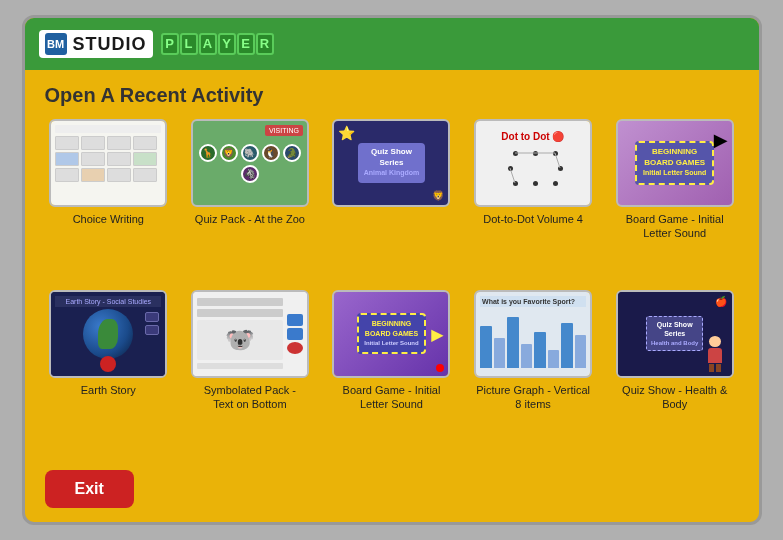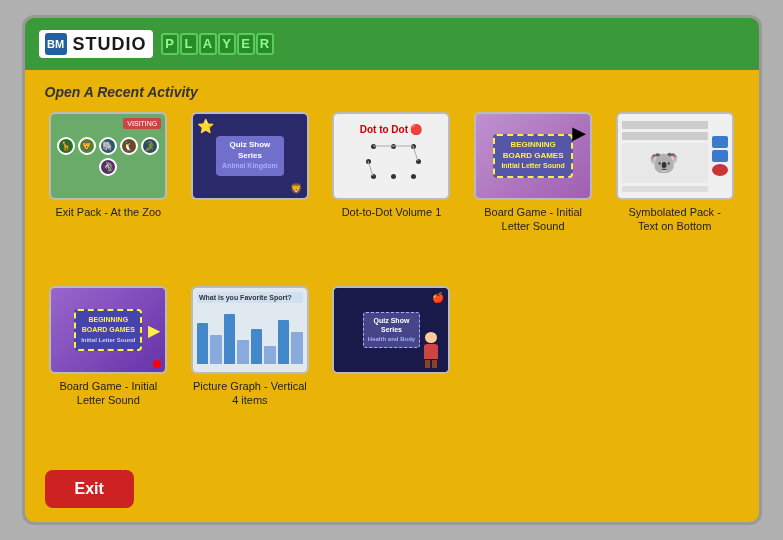--- a/index.html
+++ b/index.html
@@ -68,25 +68,24 @@
     }
 
     .main-content {
       padding: 14px 20px;
       flex: 1;
       display: flex;
       flex-direction: column;
     }
 
     .section-title {
-      font-size: 14px;
+      font-size: 20px;
       font-weight: bold;
       color: #333;
       margin-bottom: 12px;
-      font-style: italic;
     }
 
     .grid {
       display: grid;
       grid-template-columns: repeat(5, 1fr);
       gap: 12px 14px;
       flex: 1;
     }
 
     .activity-item {
@@ -459,36 +458,62 @@
       <span class="pl-letter">E</span>
       <span class="pl-letter">R</span>
     </div>
   </div>
 
   <div class="main-content">
     <div class="section-title">Open A Recent Activity</div>
 
     <div class="grid">
 
+      <div class="activity-item">
+        <div class="thumbnail thumb-choice-writing">
+          <div class="choice-writing-inner">
+            <div class="cw-header"></div>
+            <div class="cw-row">
+              <div class="cw-cell"></div>
+              <div class="cw-cell"></div>
+              <div class="cw-cell"></div>
+              <div class="cw-cell"></div>
+            </div>
+            <div class="cw-row">
+              <div class="cw-cell" style="background:#b0c8e8;"></div>
+              <div class="cw-cell"></div>
+              <div class="cw-cell"></div>
+              <div class="cw-cell" style="background:#c8e0c8;"></div>
+            </div>
+            <div class="cw-row">
+              <div class="cw-cell"></div>
+              <div class="cw-cell" style="background:#e8d0b0;"></div>
+              <div class="cw-cell"></div>
+              <div class="cw-cell"></div>
+            </div>
+          </div>
+        </div>
+        <div class="activity-label">Choice Writing</div>
+      </div>
 
       <div class="activity-item">
         <div class="thumbnail thumb-theme-zoo">
           <div class="thumb-inner">
             <div class="zoo-circles">
               <div class="zoo-circle" style="background:#2a6a2a;">🦒</div>
               <div class="zoo-circle" style="background:#4a8a2a;">🦁</div>
               <div class="zoo-circle" style="background:#2a5a6a;">🐘</div>
               <div class="zoo-circle" style="background:#6a4a2a;">🐧</div>
               <div class="zoo-circle" style="background:#2a4a6a;">🐊</div>
               <div class="zoo-circle" style="background:#5a2a6a;">🦓</div>
             </div>
             <div style="position:absolute;top:4px;right:4px;background:#cc4444;color:white;font-size:7px;padding:2px 4px;border-radius:2px;">VISITING</div>
           </div>
         </div>
-        <div class="activity-label">Exit Pack - At the Zoo</div>
+        <div class="activity-label">Quiz Pack - At the Zoo</div>
       </div>
 
       <div class="activity-item">
         <div class="thumbnail thumb-quiz-animal">
           <div class="thumb-inner">
             <div class="quiz-badge">Quiz Show<br>Series<br><span style="font-size:7px;color:#aaaaff;">Animal Kingdom</span></div>
             <div style="position:absolute;top:4px;left:4px;font-size:14px;">⭐</div>
             <div style="position:absolute;bottom:4px;right:4px;font-size:10px;">🦁</div>
           </div>
         </div>
@@ -509,33 +534,49 @@
               <div class="dtd-dot" style="top:35px;left:50px;"></div>
               <svg width="60" height="50" style="position:absolute;top:0;left:0;">
                 <line x1="12" y1="7" x2="32" y2="7" stroke="#aaa" stroke-width="1"></line>
                 <line x1="32" y1="7" x2="52" y2="7" stroke="#aaa" stroke-width="1"></line>
                 <line x1="52" y1="7" x2="57" y2="22" stroke="#aaa" stroke-width="1"></line>
                 <line x1="7" y1="22" x2="12" y2="37" stroke="#aaa" stroke-width="1"></line>
               </svg>
             </div>
           </div>
         </div>
-        <div class="activity-label">Dot-to-Dot Volume 1</div>
+        <div class="activity-label">Dot-to-Dot Volume 4</div>
       </div>
 
       <div class="activity-item">
         <div class="thumbnail thumb-board-game">
           <div class="thumb-inner" style="background: linear-gradient(135deg, #c090d0, #a060b0);">
             <div class="board-game-badge">BEGINNING<br>BOARD GAMES<br><span style="font-size:7px;">Initial Letter Sound</span></div>
             <div style="position:absolute;right:4px;top:8px;font-size:18px;">▶</div>
           </div>
         </div>
         <div class="activity-label">Board Game - Initial Letter Sound</div>
       </div>
 
+      <div class="activity-item">
+        <div class="thumbnail thumb-earth-story">
+          <div class="thumb-inner" style="background:#1a2050;position:relative;">
+            <div style="position:absolute;top:4px;left:4px;right:4px;background:#2a3060;padding:2px;font-size:7px;color:#aaaaff;text-align:center;">Earth Story - Social Studies</div>
+            <div class="earth-circle">
+              <div class="earth-land"></div>
+            </div>
+            <div style="position:absolute;right:6px;top:20px;display:flex;flex-direction:column;gap:3px;">
+              <div style="width:14px;height:10px;background:#3a3a7a;border:1px solid #6a6aaa;border-radius:2px;"></div>
+              <div style="width:14px;height:10px;background:#3a3a7a;border:1px solid #6a6aaa;border-radius:2px;"></div>
+            </div>
+            <div style="position:absolute;bottom:4px;left:50%;transform:translateX(-50%);width:16px;height:16px;border-radius:50%;background:#cc2222;"></div>
+          </div>
+        </div>
+        <div class="activity-label">Earth Story</div>
+      </div>
 
       <div class="activity-item">
         <div class="thumbnail thumb-symbolated">
           <div class="thumb-inner" style="background:#f0f0f0;padding:4px;flex-direction:row;gap:4px;align-items:center;justify-content:center;">
             <div style="display:flex;flex-direction:column;gap:3px;flex:1;">
               <div style="height:8px;background:#ccc;border-radius:1px;"></div>
               <div style="height:8px;background:#ccc;border-radius:1px;"></div>
               <div style="height:40px;background:#e8e8e8;border-radius:2px;display:flex;align-items:center;justify-content:center;font-size:24px;">🐨</div>
               <div style="height:6px;background:#ddd;border-radius:1px;"></div>
             </div>
@@ -569,38 +610,39 @@
               <div class="pg-bar" style="height:50%;background:#88aadd;"></div>
               <div class="pg-bar" style="height:85%;"></div>
               <div class="pg-bar" style="height:40%;background:#88aadd;"></div>
               <div class="pg-bar" style="height:60%;"></div>
               <div class="pg-bar" style="height:30%;background:#88aadd;"></div>
               <div class="pg-bar" style="height:75%;"></div>
               <div class="pg-bar" style="height:55%;background:#88aadd;"></div>
             </div>
           </div>
         </div>
-        <div class="activity-label">Picture Graph - Vertical 4 items</div>
+        <div class="activity-label">Picture Graph - Vertical 8 items</div>
       </div>
 
       <div class="activity-item">
         <div class="thumbnail thumb-quiz-health">
           <div class="quiz-health-inner">
             <div class="quiz-health-badge">Quiz Show<br>Series<br><span style="font-size:6px;color:#aaaaff;">Health and Body</span></div>
             <div class="person-silhouette">
               <div class="person-head"></div>
               <div class="person-body"></div>
               <div class="person-legs">
                 <div class="person-leg"></div>
                 <div class="person-leg"></div>
               </div>
             </div>
             <div style="position:absolute;top:4px;right:4px;font-size:10px;">🍎</div>
           </div>
         </div>
+        <div class="activity-label">Quiz Show - Health &amp; Body</div>
       </div>
 
     </div>
   </div>
 
   <div class="footer">
     <button class="exit-btn">Exit</button>
   </div>
 </div>
 

